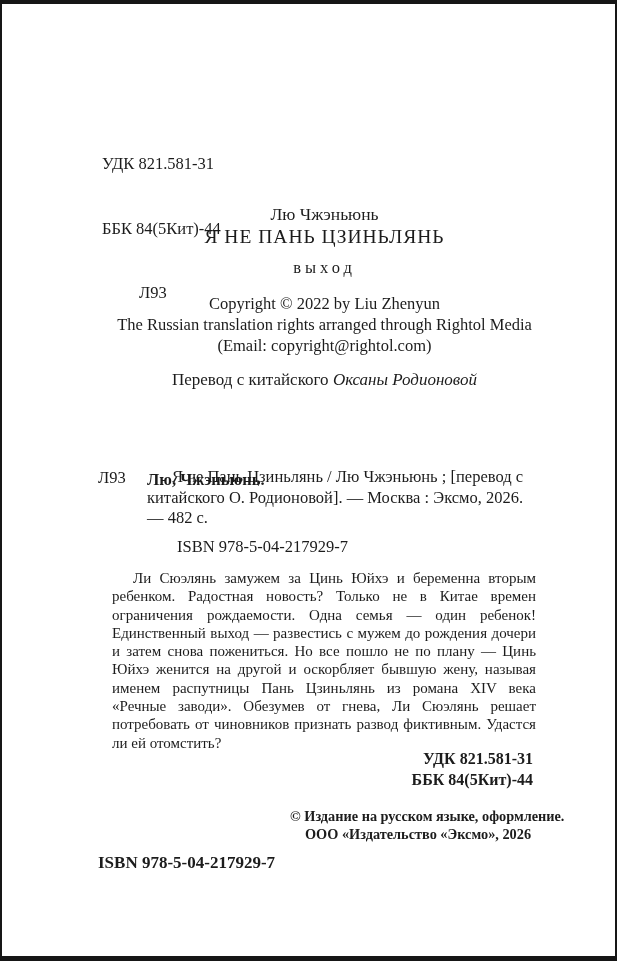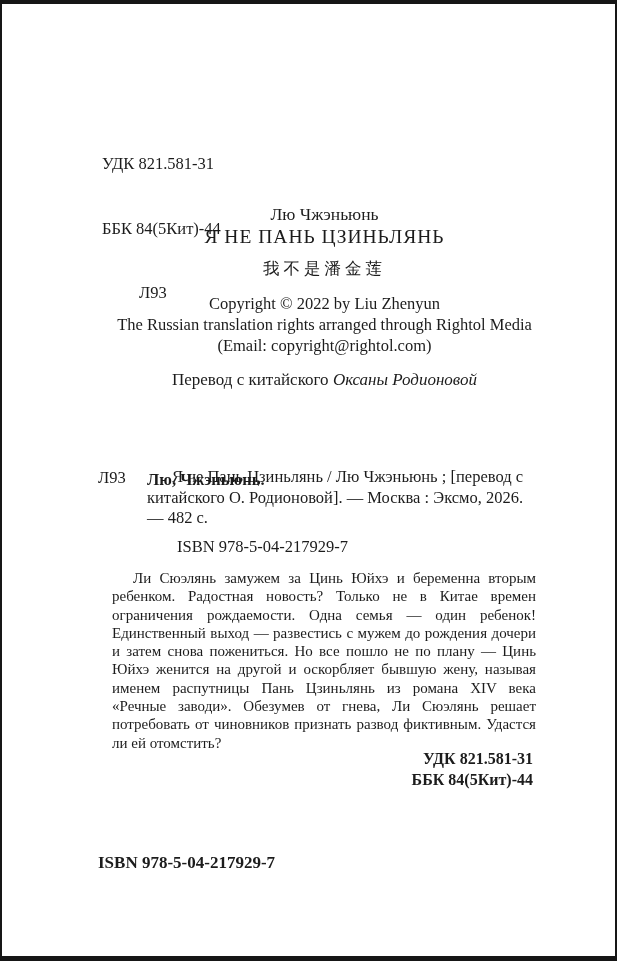--- a/index.html
+++ b/index.html
@@ -152,32 +152,34 @@
 
   <div class="abs udk-block">
     <div>УДК 821.581-31</div>
     <div>ББК 84(5Кит)-44</div>
     <div class="sign-line">Л93</div>
   </div>
 
   <div class="abs title-block">
     <div class="author-line">Лю Чжэньюнь</div>
     <div class="title-line">Я НЕ ПАНЬ ЦЗИНЬЛЯНЬ</div>
-    <div class="chinese-line">我不是潘金莲</div>
+    <div class="chinese-line">выход</div>
     <div class="copyright-lines">Copyright © 2022 by Liu Zhenyun
 The Russian translation rights arranged through Rightol Media
 (Email: copyright@rightol.com)</div>
     <div class="perevod-line"><span>Перевод с китайского </span><span class="it">Оксаны Родионовой</span></div>
   </div>
 
   <div class="abs card-sign">Л93</div>
   <div class="abs card-heading">Лю, Чжэньюнь.</div>
   <div class="abs card-desc">Я не Пань Цзиньлянь / Лю Чжэньюнь ; [перевод с китайского О. Родионовой]. — Москва : Эксмо, 2026. — 482 с.</div>
   <div class="abs card-isbn">ISBN 978-5-04-217929-7</div>
   <div class="abs annotation">Ли Сюэлянь замужем за Цинь Юйхэ и беременна вторым ребенком. Радостная новость? Только не в Китае времен ограничения рождаемости. Одна семья — один ребенок! Единственный выход — развестись с мужем до рождения дочери и затем снова пожениться. Но все пошло не по плану — Цинь Юйхэ женится на другой и оскорбляет бывшую жену, называя именем распутницы Пань Цзиньлянь из романа XIV века «Речные заводи». Обезумев от гнева, Ли Сюэлянь решает потребовать от чиновников признать развод фиктивным. Удастся ли ей отомстить?</div>
   <div class="abs udk-right"><span>УДК 821.581-31</span>
 <span>ББК 84(5Кит)-44</span></div>
 
   <div class="abs imprint-isbn">ISBN 978-5-04-217929-7</div>
   <div class="abs imprint-copyrights">
+    <div class="imprint-item">© Издание на русском языке, оформление.
+ООО «Издательство «Эксмо», 2026</div>
   </div>
 
 </div>
 
 </body></html>

